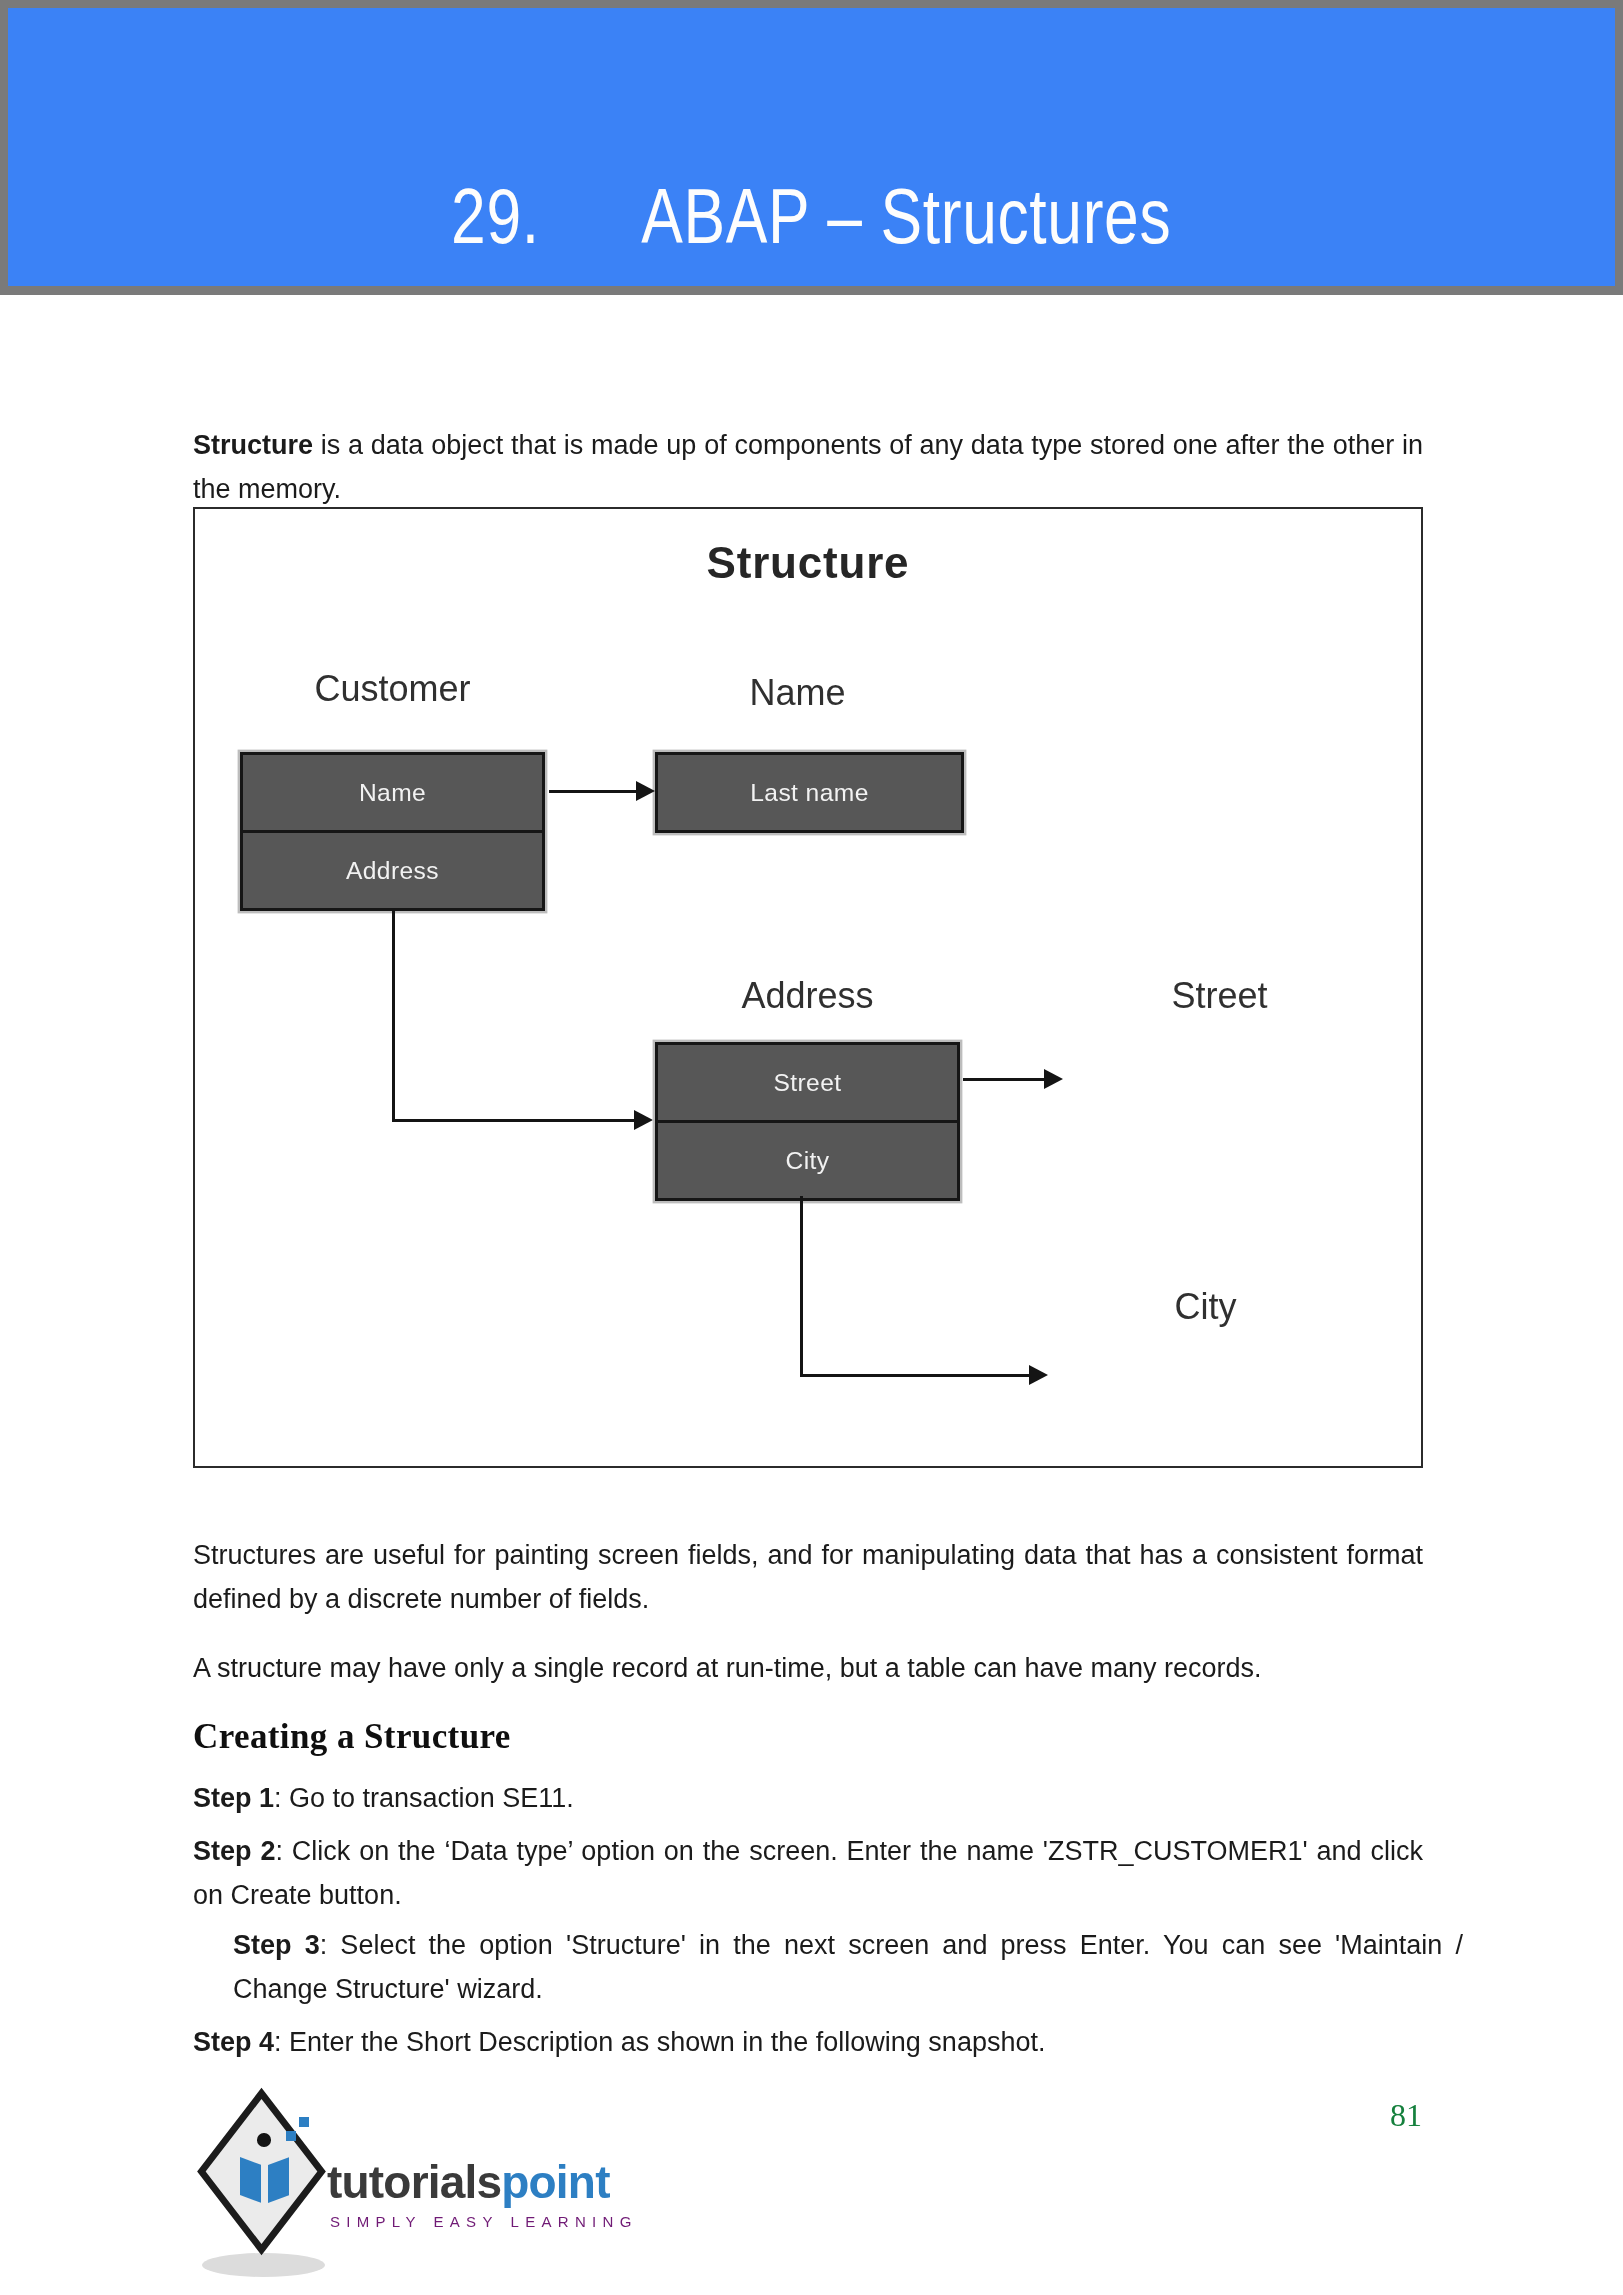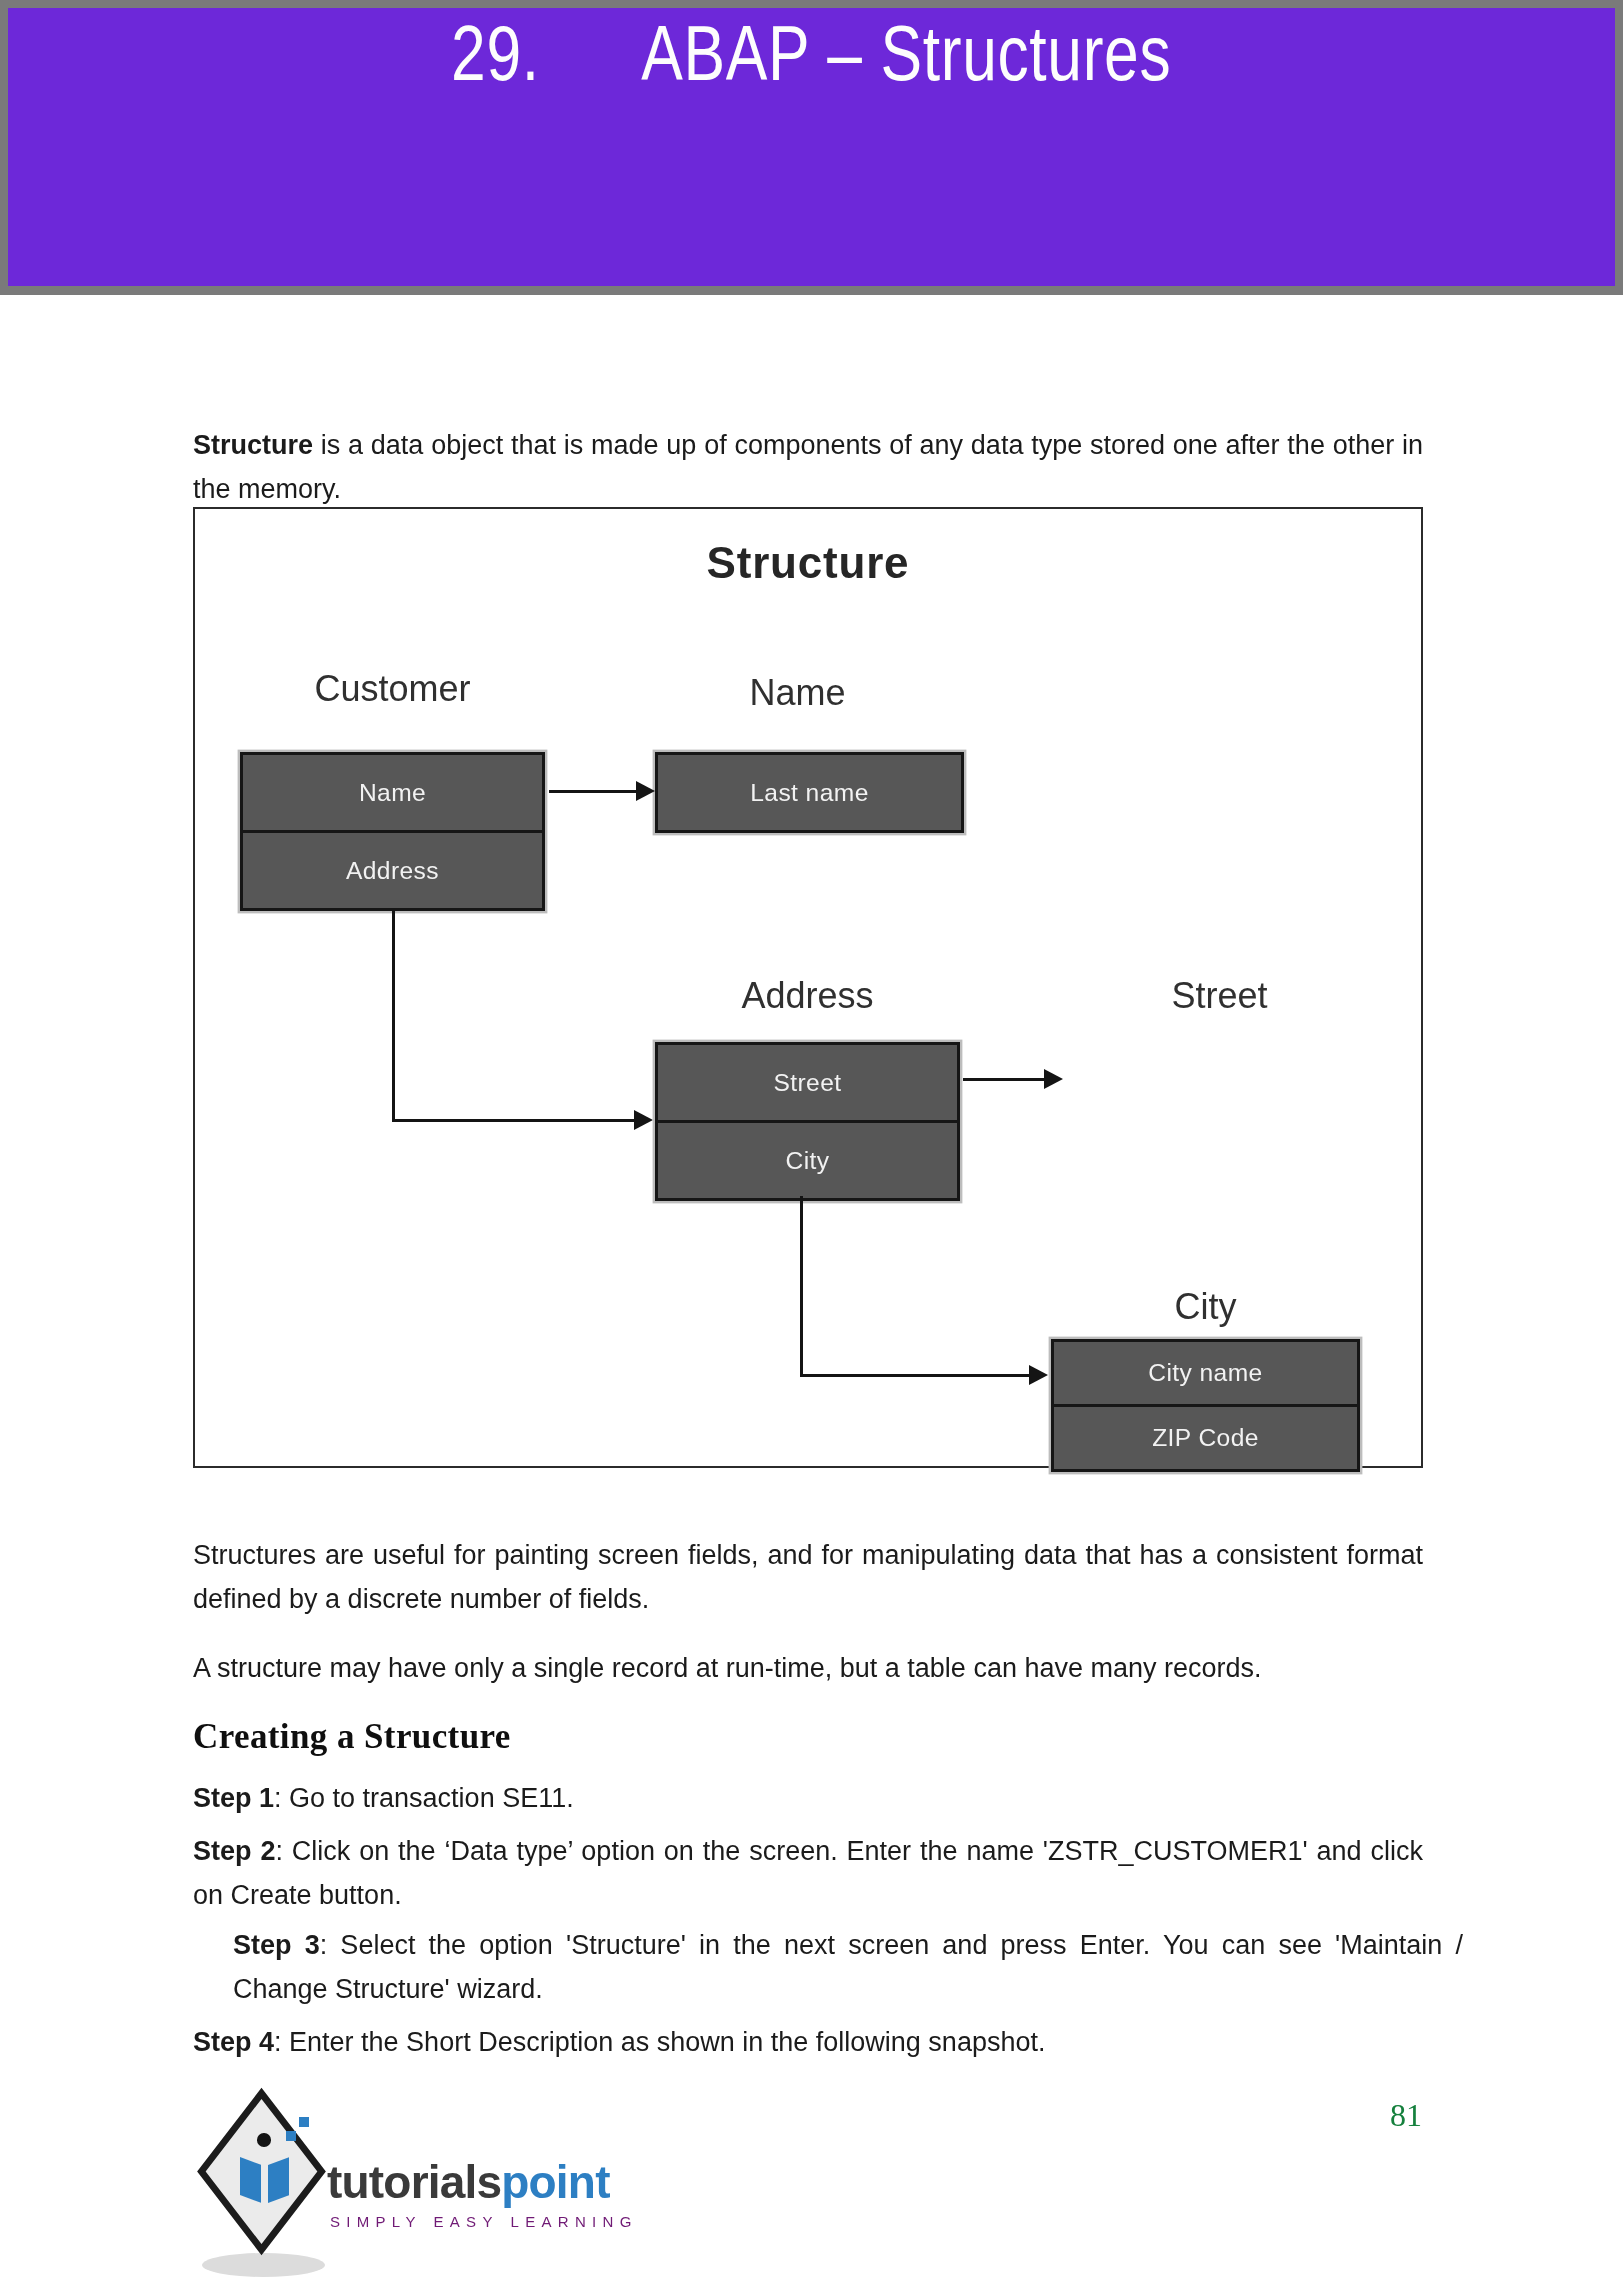--- a/index.html
+++ b/index.html
@@ -2,22 +2,22 @@
 <html style="font-size:12.7px"><head>
 <meta charset="utf-8">
 <style>
   html,body{margin:0;padding:0;}
   body{
     width:1623px;height:2295px;position:relative;background:#ffffff;
     font-family:"Liberation Sans",sans-serif;color:#1b1b1b;overflow:hidden;
   }
   
   .banner{position:absolute;left:0;top:0;width:1623px;height:295px;background:#7a7a7a;}
-  .banner-inner{position:absolute;left:8px;top:8px;right:8px;bottom:9.5px;background:#6d28d9;
-    display:flex;align-items:flex-start;justify-content:center;}
+  .banner-inner{position:absolute;left:8px;top:8px;right:8px;bottom:9.5px;background:#3b82f6;
+    display:flex;align-items:flex-end;justify-content:center;}
   .banner-row{display:inline-flex;align-items:baseline;transform:scaleX(0.8);transform-origin:center;
     color:#fdfdfd;font-size:78px;font-weight:400;letter-spacing:0.8px;padding-bottom:24px;white-space:nowrap;}
   .banner-tab{display:inline-block;width:127px;}
   
   .para{position:absolute;left:193px;width:1230px;text-align:justify;
     font-size:27px;line-height:44px;color:#1b1b1b;}
   .para b{font-weight:700;}
   .h2{position:absolute;left:193px;width:1230px;font-size:35px;font-weight:700;color:#0f0f0f;letter-spacing:0.4px;font-family:Liberation Serif, serif;}
   
   .diagram{position:absolute;left:193px;top:507px;width:1230px;height:961px;background:#fff;
@@ -102,24 +102,20 @@
 
   <div class="hline" style="left:768px;top:569px;width:86px;"></div>
   <div class="ah" style="left:849px;top:560px;"></div>
 
   <div class="vline" style="left:605px;top:687px;height:181px;"></div>
   <div class="hline" style="left:605px;top:865px;width:232px;"></div>
   <div class="ah" style="left:834px;top:856px;"></div>
 
   <div class="dlabel" style="left:856px;top:777px;width:309px;">City</div>
 
-  <div class="dbox" style="left:856px;top:830px;width:309px;">
-    <div class="drow short">City name</div>
-    <div class="drow short">ZIP Code</div>
-  </div>
 </div>
 
 <p class="para" style="top:1506px;">Structures are useful for painting screen fields, and for manipulating data that has a consistent format defined by a discrete number of fields.</p>
 <p class="para" style="top:1619px;">A structure may have only a single record at run-time, but a table can have many records.</p>
 
 <h2 class="h2" style="top:1688px;">Creating a Structure</h2>
 
 <p class="para" style="top:1749px;"><b>Step 1</b><span>: Go to transaction SE11.</span></p>
 
 <p class="para" style="top:1802px;"><b>Step 2</b><span>: Click on the ‘Data type’ option on the screen. Enter the name 'ZSTR_CUSTOMER1' and click on Create button.</span></p>

